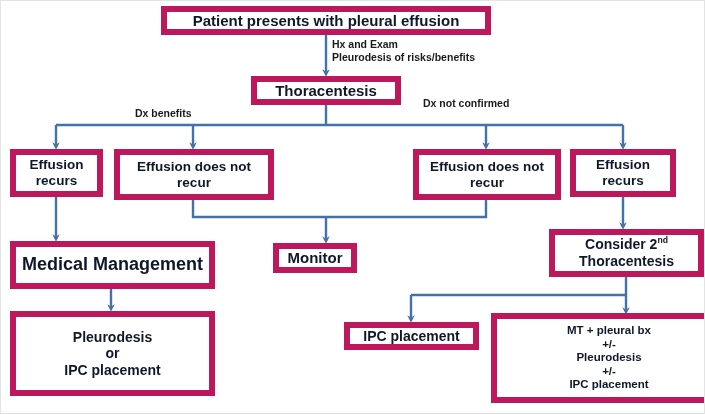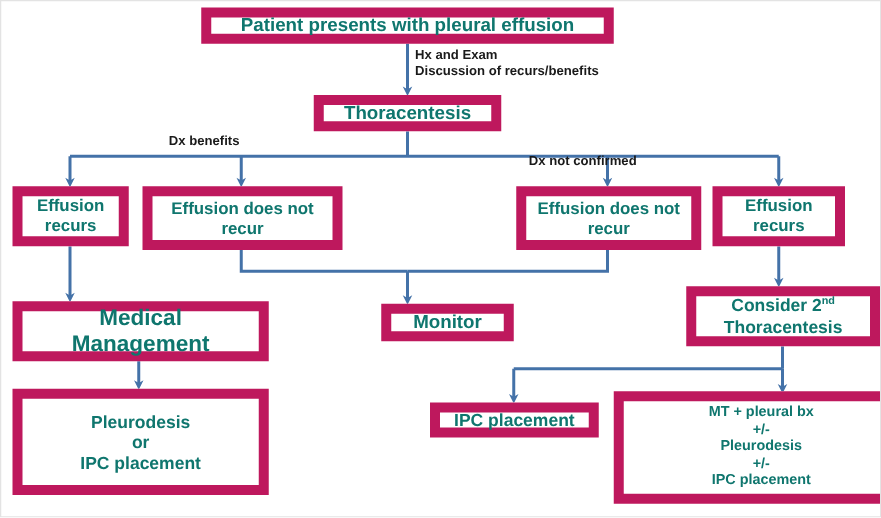--- a/index.html
+++ b/index.html
@@ -20,26 +20,26 @@
   #wires {
     position: absolute;
     left: 0; top: 0;
     width: 705px; height: 414px;
     pointer-events: none;
   }
   .node {
     position: absolute;
     box-sizing: border-box;
     background: #ffffff;
-    border: 8px solid #be185d;
+    border: 6px solid #be185d;
     display: flex;
     align-items: center;
     justify-content: center;
     text-align: center;
-    color: #0f766e;
+    color: #0f172a;
     font-weight: bold;
     line-height: 1.18;
     padding: 2px 4px;
   }
   .node .txt { display: block; width: 100%; }
   .edge-label {
     position: absolute;
     color: #1a1a1a;
     font-weight: bold;
     font-size: 10.5px;
@@ -85,24 +85,24 @@
 
       <path d="M625,276 L625,294"></path>
       <path d="M410,294 L625,294"></path>
       <path d="M410,294 L410,318" marker-end="url(#ah)"></path>
       <path d="M625,294 L625,310" marker-end="url(#ah)"></path>
     </g>
   </svg>
 
   <div class="edge-label" style="left:331px; top:37px;">
     <span>Hx and Exam</span><br>
-    <span>Discussion of recurs/benefits</span>
+    <span>Pleurodesis of risks/benefits</span>
   </div>
   <div class="edge-label" style="left:134px; top:106px;">Dx benefits</div>
-  <div class="edge-label" style="left:422px; top:122px;">Dx not confirmed</div>
+  <div class="edge-label" style="left:422px; top:96px;">Dx not confirmed</div>
 
   <div class="node" style="left:160px; top:5px; width:330px; height:29px; font-size:15px;">
     <span class="txt">Patient presents with pleural effusion</span>
   </div>
 
   <div class="node" style="left:250px; top:75px; width:150px; height:29px; font-size:15px;">
     <span class="txt">Thoracentesis</span>
   </div>
 
   <div class="node" style="left:9px; top:148px; width:93px; height:48px; font-size:13.5px; white-space:pre-line;">
@@ -122,21 +122,21 @@
 
   <div class="node" style="left:569px; top:148px; width:106px; height:48px; font-size:13.5px; white-space:pre-line;">
     <span class="txt">Effusion
 recurs</span>
   </div>
 
   <div class="node" style="left:9px; top:240px; width:205px; height:48px; font-size:18px;">
     <span class="txt">Medical Management</span>
   </div>
 
-  <div class="node" style="left:272px; top:242px; width:106px; height:30px; font-size:15px;margin-left:32px;">
+  <div class="node" style="left:272px; top:242px; width:84px; height:30px; font-size:15px;">
     <span class="txt">Monitor</span>
   </div>
 
   <div class="node" style="left:548px; top:228px; width:155px; height:48px; font-size:14px;justify-content:center;">
     <span class="txt">
       <span>Consider 2</span><sup>nd</sup><br>
       <span>Thoracentesis</span>
     </span>
   </div>
 

